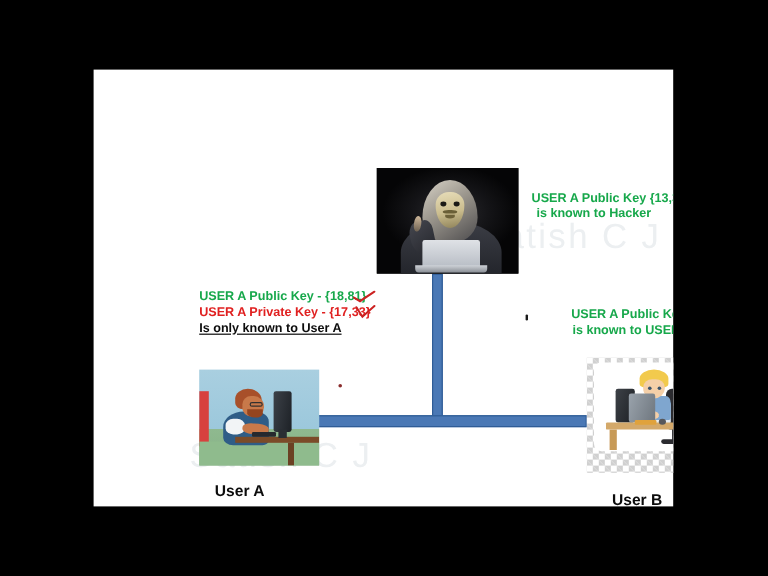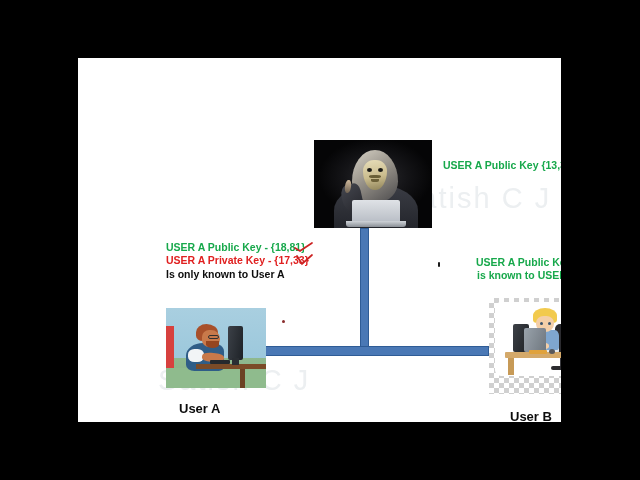--- a/index.html
+++ b/index.html
@@ -245,21 +245,21 @@
   
   .txt {
     position: absolute;
     font-family: "Liberation Sans", sans-serif;
     font-weight: bold;
     line-height: 1.28;
     white-space: nowrap;
   }
   .green { color: #17a84b; }
   .red   { color: #e02020; }
-  .black { color: #0c0c0c; }
+  .black { color: #0c0c0c; text-decoration: underline; }
 
   #text-hacker { left: 365px; top: 101px; font-size: 10.5px; }
   #text-hacker .line2 { padding-left: 4px; }
 
   #text-usera  { left: 88px;  top: 183px; font-size: 10.5px; }
   #text-userb  { left: 398px; top: 198px; font-size: 10.5px; }
   #text-userb .line2 { padding-left: 1px; }
 
   .caption {
     position: absolute;
@@ -305,20 +305,21 @@
       <div class="hk" id="hk-moustache"></div>
       <div class="hk" id="hk-mouth"></div>
       <div class="hk" id="hk-arm"></div>
       <div class="hk" id="hk-finger"></div>
       <div class="hk" id="hk-laptop-screen"></div>
       <div class="hk" id="hk-laptop-base"></div>
     </div>
 
     <div class="txt green" id="text-hacker">
       <div class="line1">USER A Public Key {13,33}</div>
+      <div class="line2">is known to Hacker</div>
     </div>
 
     <div class="txt" id="text-usera">
       <div class="green">USER A Public Key   - {18,81}</div>
       <div class="red">USER A Private Key  - {17,33}</div>
       <div class="black">Is only known to User  A</div>
     </div>
 
     <div class="txt green" id="text-userb">
       <div class="line1">USER A Public Key {13,33}</div>

